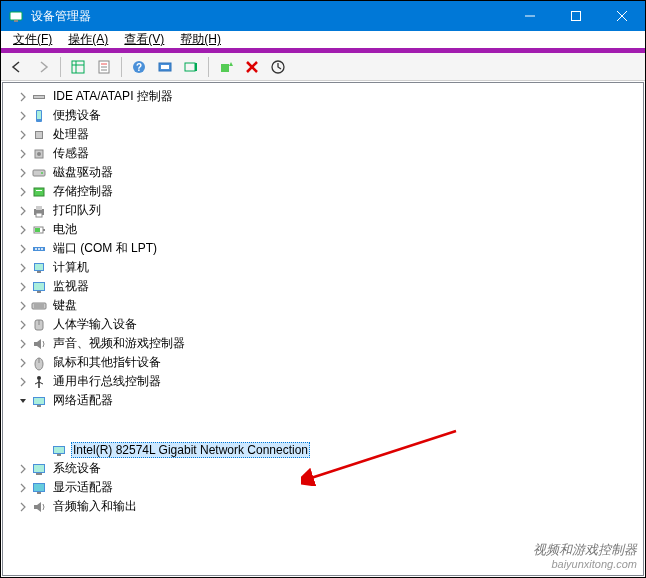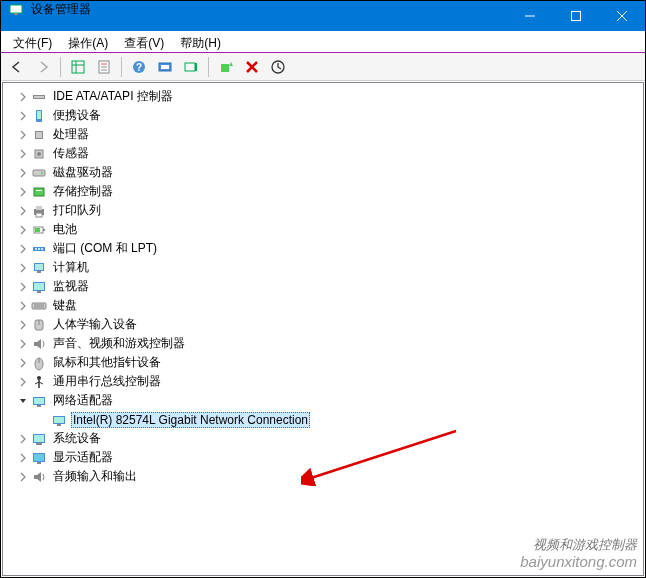--- a/index.html
+++ b/index.html
@@ -1,46 +1,46 @@
 <!DOCTYPE html>
 <html><head>
 <meta charset="utf-8">
 <style>
 * { margin: 0; padding: 0; box-sizing: border-box; font-family: "Microsoft YaHei", "Segoe UI", sans-serif; }
 body { background: #fff; width: 646px; height: 578px; border: 1px solid #000; overflow: hidden; position: relative; }
 
-.titlebar { height: 30px; background: #0078d7; color: #000000; display: flex; }
+.titlebar { height: 30px; background: #0078d7; color: #ffffff; display: flex; align-items: center; }
 .titlebar .icon-wrap { width: 30px; display: flex; justify-content: center; }
 .titlebar .title { font-size: 12px; flex: 1; }
 .titlebar .winbtn { width: 46px; height: 30px; display: flex; align-items: center; justify-content: center; }
 .titlebar .winbtn svg { stroke: #fff; }
 
-.menubar { height: 22px; background: #fff; border-bottom: 1px solid #a21caf; display: flex; align-items: flex-end; font-size: 12px; padding-left: 4px; }
+.menubar { height: 22px; background: #fff; border-bottom: 5px solid #a21caf; display: flex; align-items: flex-start; font-size: 12px; padding-left: 4px; text-decoration: underline; }
 .menubar .menuitem { padding: 0 8px; cursor: default; }
 
 .toolbar { height: 28px; background: #f5f5f5; border-bottom: 1px solid #d0d0d0; display: flex; align-items: center; padding: 0 4px; gap: 2px; }
 .toolbar .tb-btn { width: 24px; height: 24px; display: flex; align-items: center; justify-content: center; border: 1px solid transparent; }
 .toolbar .sep { width: 1px; height: 20px; background: #c0c0c0; margin: 0 3px; }
 
 .content { position: absolute; top: 81px; left: 1px; right: 1px; bottom: 1px; background: #fff; border: 1px solid #828790; overflow: hidden; }
 .tree { padding: 4px 2px; font-size: 12px; color: #000; text-align: center; }
 .tree-item { display: flex; align-items: center; height: 19px; white-space: nowrap; }
 .tree-item .arrow { width: 16px; height: 16px; display: flex; align-items: center; justify-content: center; }
 .tree-item .arrow svg { display: block; }
 .tree-item .node-icon { width: 16px; height: 16px; margin-right: 4px; display: flex; align-items: center; justify-content: center; }
 .tree-item .label { padding: 0 2px; }
 .tree-item.selected .label { background: #cde8ff; border: 1px dotted #0078d7; padding: 0 1px; }
 .indent-1 { padding-left: 10px; }
-.indent-2 { padding-left: 30px; }
+.indent-2 { padding-left: 30px; margin-top: 30px; }
 
 .red-arrow { position: absolute; top: 425px; left: 300px; pointer-events: none; }
 
 .watermark { position: absolute; right: 8px; bottom: 6px; text-align: right; font-size: 12px; color: #888; font-style: italic; line-height: 1.2; pointer-events: none; }
 .watermark .line1 { font-family: "Microsoft YaHei"; font-style: italic; color: #777; font-size: 13px;}
-.watermark .line2 { font-style: italic; color: #999; font-size: 15px;}
+.watermark .line2 { font-style: italic; color: #999; font-size: 11px;}
 
 #tree-container { }
 </style>
 </head>
 <body>
 
 <div class="titlebar">
   <div class="icon-wrap">
     <svg width="16" height="16" viewBox="0 0 16 16">
       <rect x="2" y="4" width="12" height="8" rx="1" fill="#fff" stroke="#0a5" stroke-width="1"></rect>

